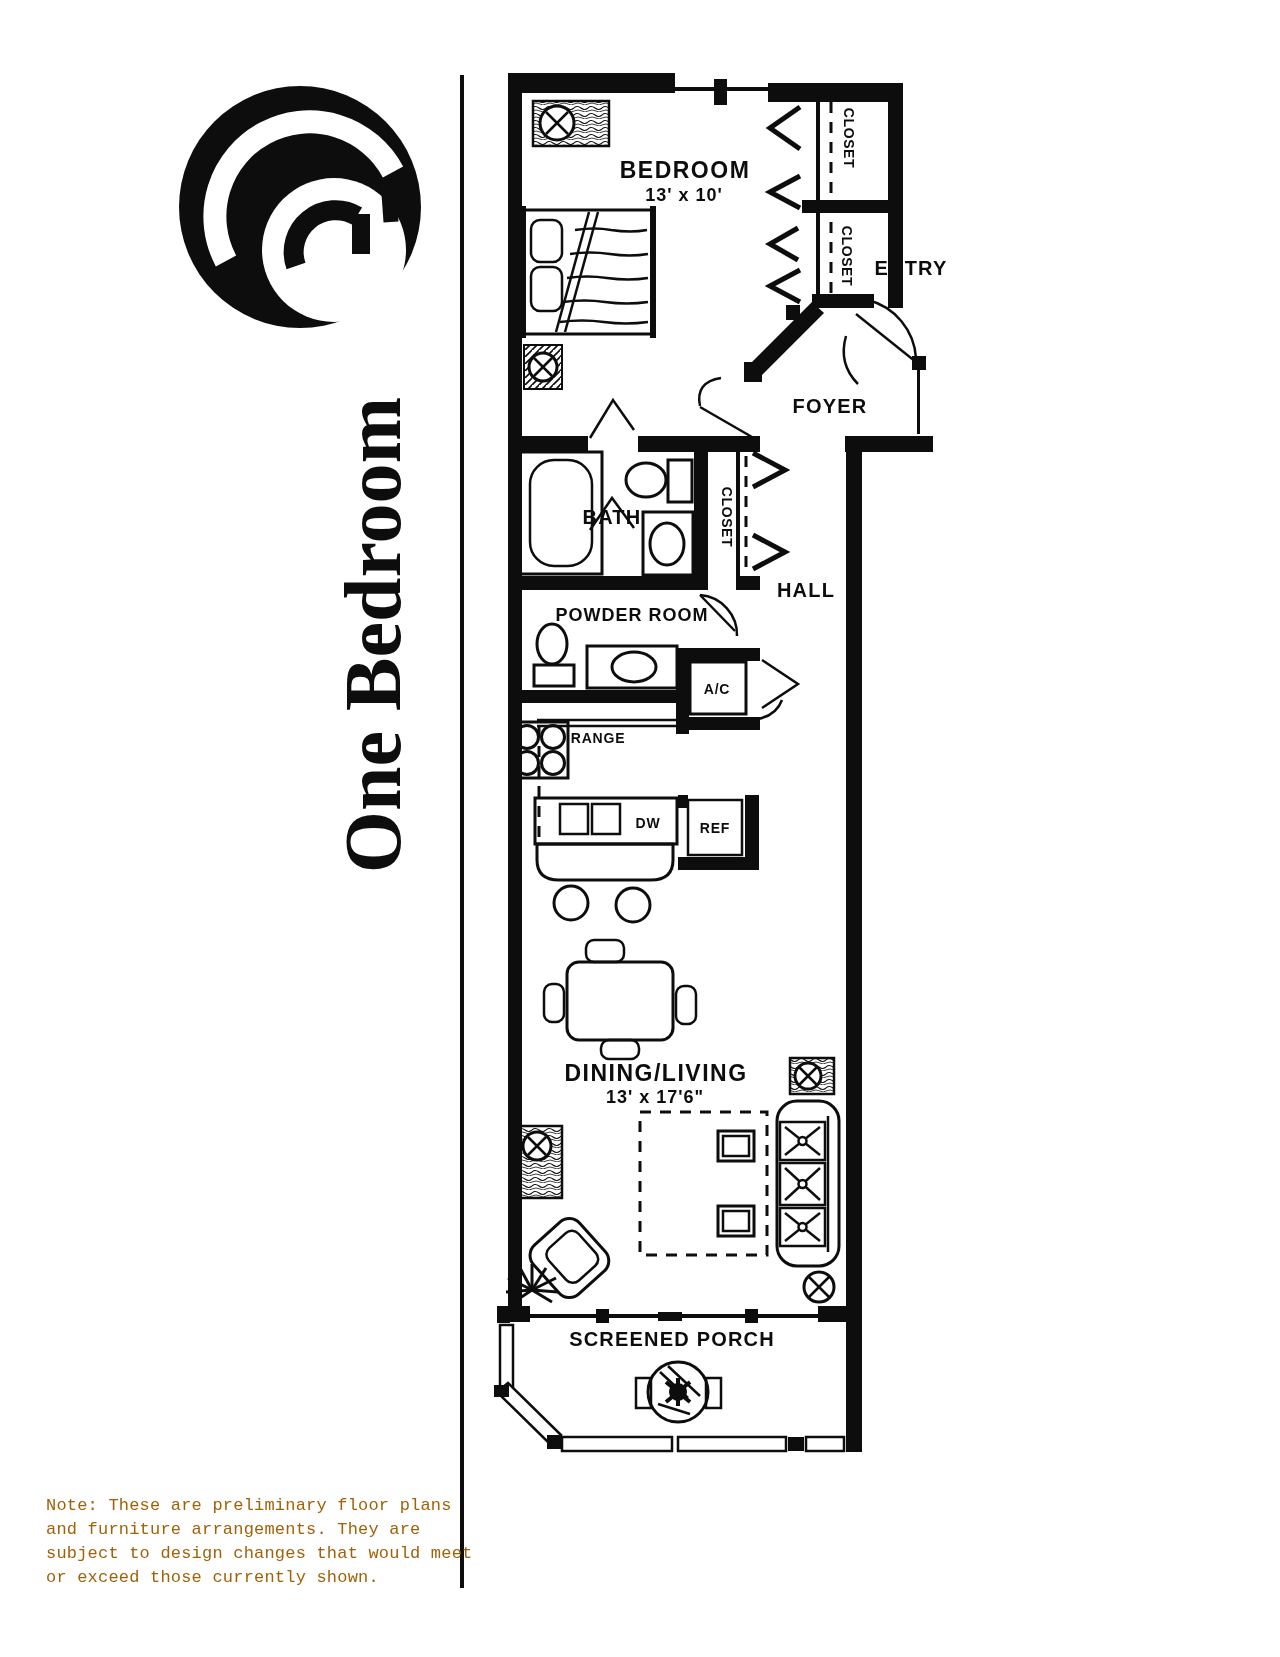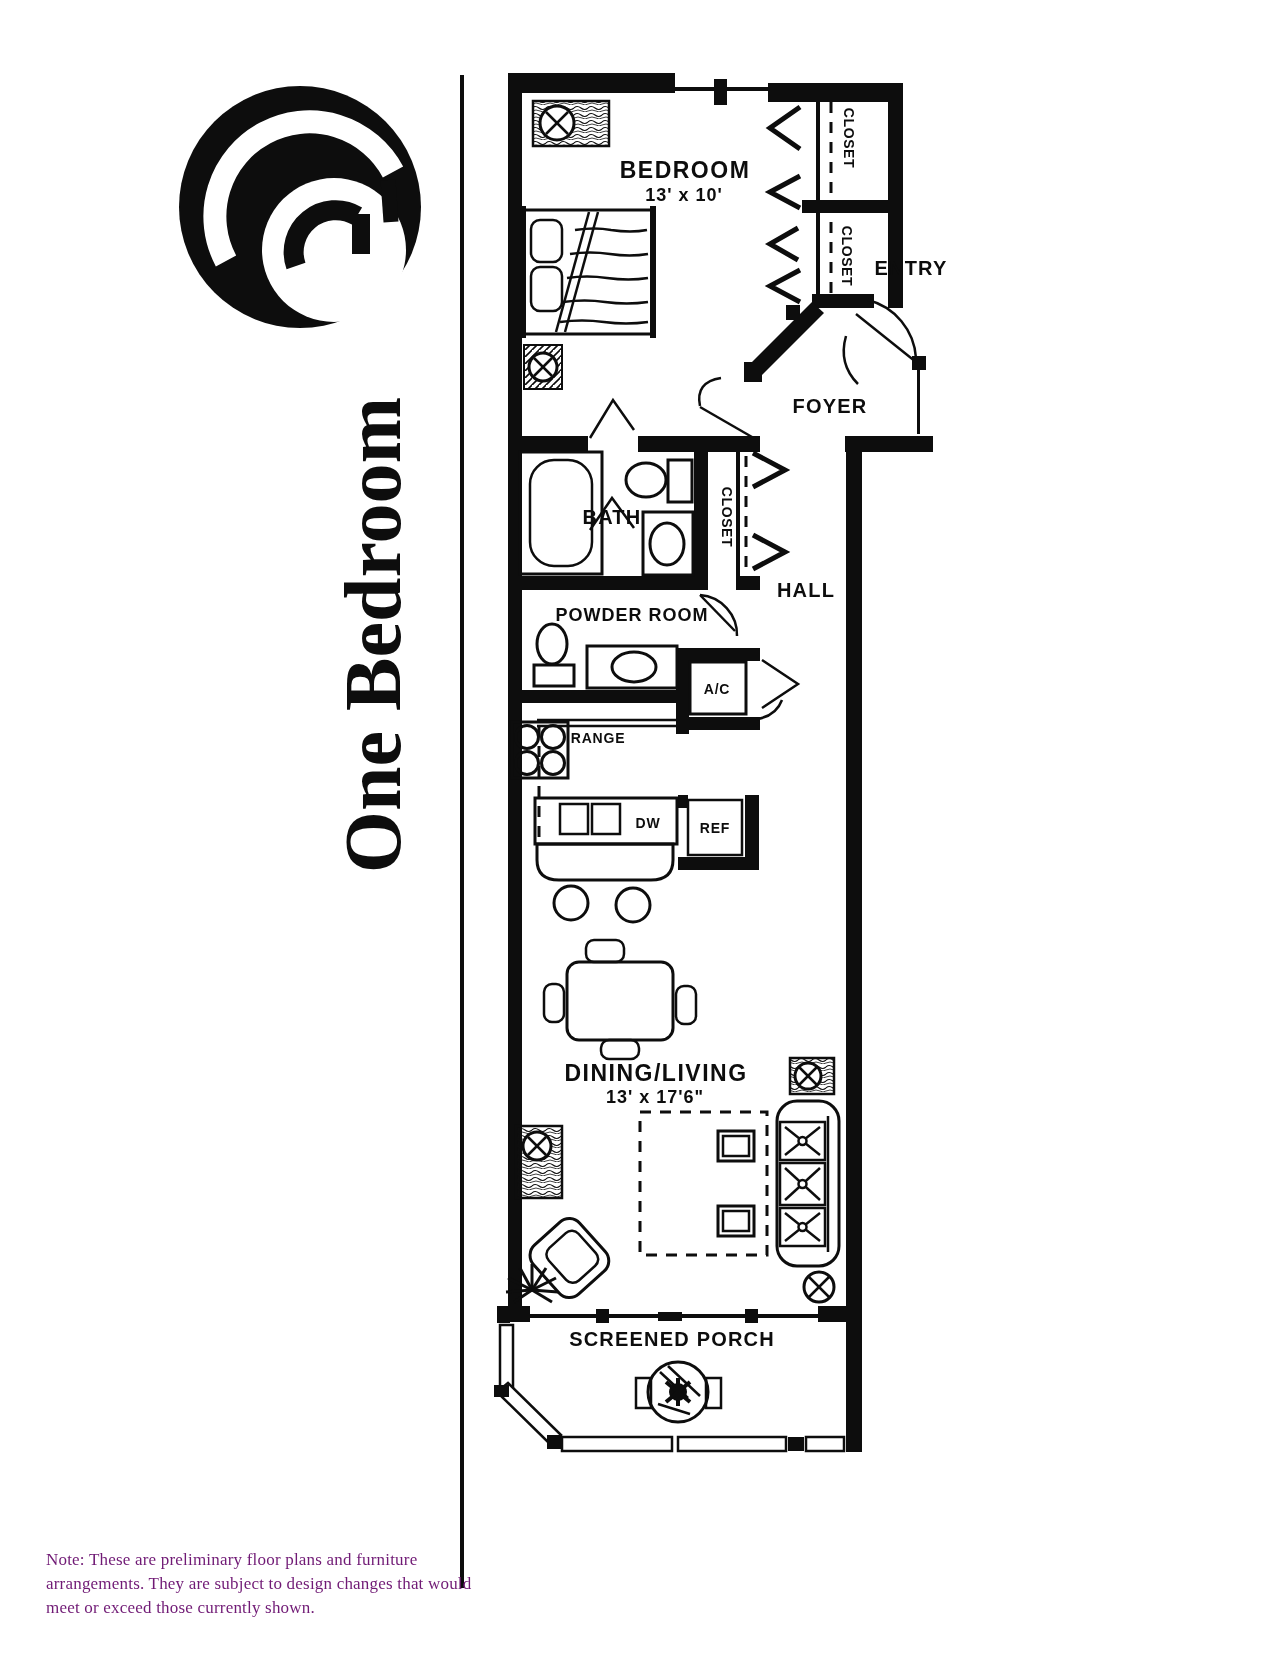--- a/index.html
+++ b/index.html
@@ -1,21 +1,21 @@
 <!DOCTYPE html>
 <html><head>
 <meta charset="utf-8">
 <style>
   html,body{margin:0;padding:0;background:#ffffff;}
   .page{position:relative;width:1280px;height:1657px;background:#ffffff;overflow:hidden;
         font-family:"Liberation Sans",sans-serif;}
   .plan-svg{position:absolute;left:0;top:0;}
-  .note{position:absolute;left:46px;top:1548px;width:436px;
-        font-family:Liberation Serif, serif;font-size:17px;line-height:1.42;
-        color:#701a75;letter-spacing:.2px;}
+  .note{position:absolute;left:46px;top:1494px;width:436px;
+        font-family:Liberation Mono, monospace;font-size:17px;line-height:1.42;
+        color:#a16207;letter-spacing:.2px;}
   text{fill:#0d0d0d;font-family:"Liberation Sans",sans-serif;font-weight:bold;}
   .lbl-big{font-size:23px;letter-spacing:1.5px;}
   .lbl-med{font-size:20px;letter-spacing:1.2px;}
   .lbl-size{font-size:18px;letter-spacing:1px;}
   .lbl-small{font-size:14px;letter-spacing:.8px;}
   .lbl-vert{font-size:14px;letter-spacing:.6px;}
   .title-vert{font-family:"Liberation Serif",serif;font-weight:bold;font-size:80px;}
   .wall{fill:#0d0d0d;stroke:none;}
   .thin{stroke:#0d0d0d;stroke-width:2.5;fill:none;}
   .thin3{stroke:#0d0d0d;stroke-width:3;fill:none;}

